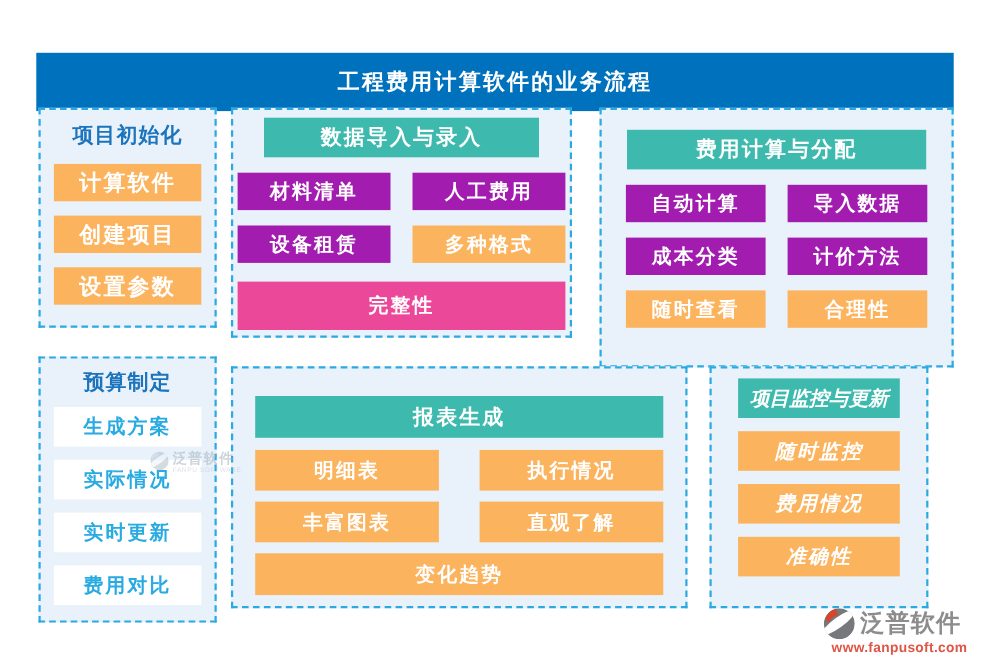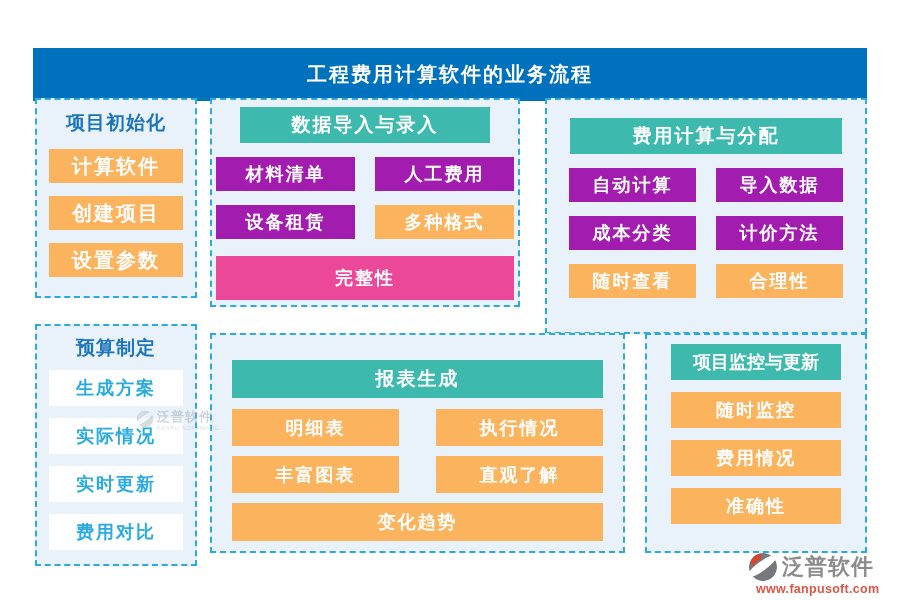--- a/index.html
+++ b/index.html
@@ -47,21 +47,21 @@
   .grid2 .btn{height:34px;}
   .p-data .footer-btn{height:44px;margin-top:17px;}
 
   
   .p-report{left:210px;top:333px;width:415px;height:220px;padding:25px 20px 0;}
   .p-report .head-btn{width:100%;height:38px;margin-bottom:11px;}
   .p-report .grid2{gap:10px 37px;}
   .p-report .grid2 .btn{height:37px;}
   .p-report .footer-btn{height:38px;margin-top:10px;}
 
-  .p-monitor{left:645px;top:333px;width:222px;height:220px;padding:9px 24px 0;}
+  .p-monitor{left:645px;top:333px;width:199px;height:220px;padding:9px 24px 0;font-style:italic;}
   .p-monitor .head-btn{width:100%;height:36px;margin-bottom:13px;font-size:18px;letter-spacing:0;}
   .p-monitor .btn{height:36px;margin-bottom:12px;}
 
   
   .watermark{
     position:absolute;left:136px;top:410px;display:flex;align-items:flex-start;gap:3px;
     opacity:0.5;z-index:3;
   }
   .watermark .wm-brand{color:#9FABB6;font-size:13px;font-weight:bold;letter-spacing:1px;line-height:14px;}
   .watermark .wm-sub{color:#B9C3CC;font-size:6px;letter-spacing:0.5px;line-height:8px;}

